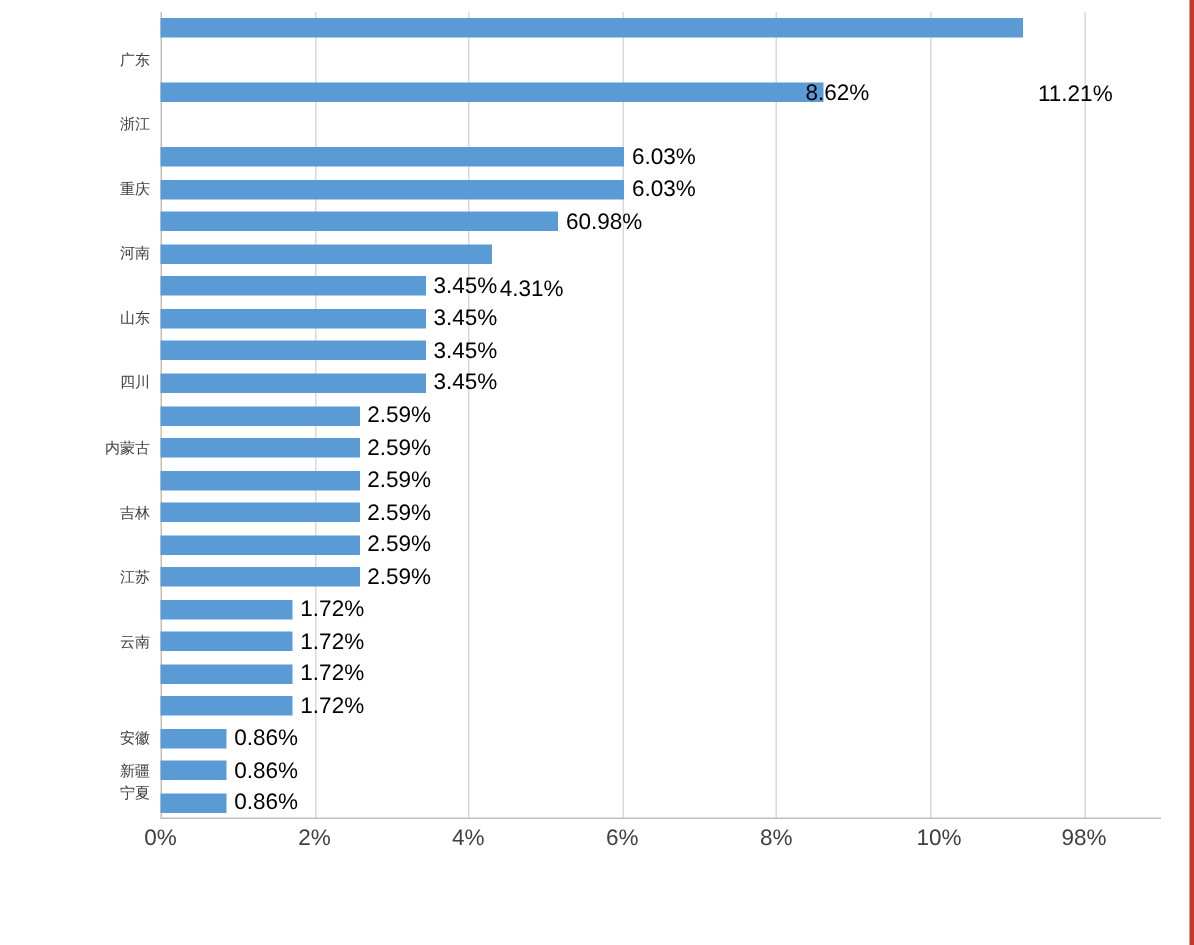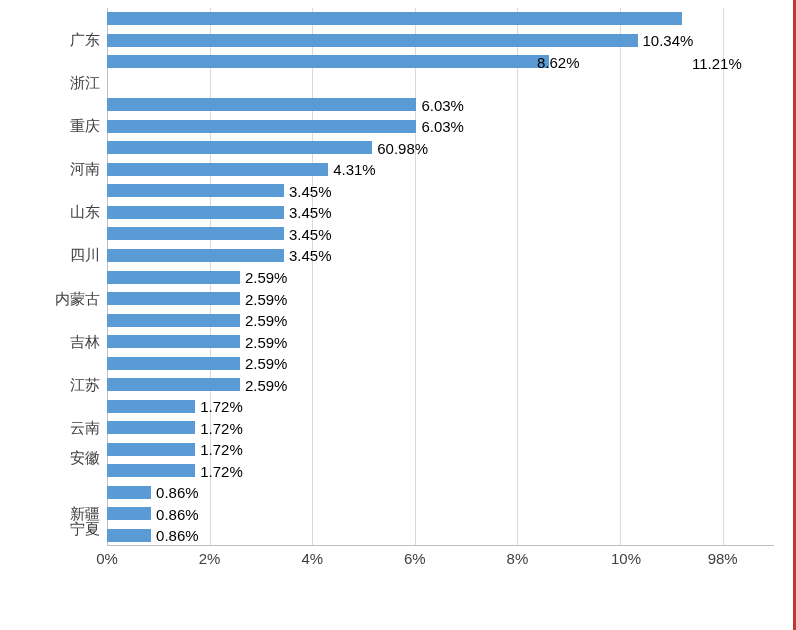--- a/index.html
+++ b/index.html
@@ -76,21 +76,21 @@
     font-size: 15px;
     color: #000000;
     white-space: nowrap;
     padding-left: 5px;
   }
   
   .cat-label {
     position: absolute;
     right: 0;
     text-align: right;
-    font-size: 15px;
+    font-size: 10px;
     color: #404040;
     white-space: nowrap;
     transform: translateY(-50%);
     width: 100px;
     padding-right: 7px;
     box-sizing: border-box;
   }
   .cats-layer {
     position: absolute;
     left: 0;
@@ -144,63 +144,59 @@
       <div class="cat-label" style="top: 32.28px;">广东</div>
       <div class="cat-label" style="top: 75.32px;">浙江</div>
       <div class="cat-label" style="top: 118.36px;">重庆</div>
       <div class="cat-label" style="top: 161.4px;">河南</div>
       <div class="cat-label" style="top: 204.44px;">山东</div>
       <div class="cat-label" style="top: 247.48px;">四川</div>
       <div class="cat-label" style="top: 290.52px;">内蒙古</div>
       <div class="cat-label" style="top: 333.56px;">吉林</div>
       <div class="cat-label" style="top: 376.6px;">江苏</div>
       <div class="cat-label" style="top: 419.64px;">云南</div>
-      <div class="cat-label" style="top: 450px; text-align: right;">安徽</div>
+      <div class="cat-label" style="top: 484px; text-align: right;">安徽</div>
       <div class="cat-label" style="top: 505.72px;">新疆</div>
       <div class="cat-label" style="top: 521px;">宁夏</div>
     </div>
 
   <div class="plot-area">
     <div class="grid-layer">
         <div class="gridline" style="left: 102.615px;"></div>
         <div class="gridline" style="left: 205.231px;"></div>
         <div class="gridline" style="left: 307.846px;"></div>
         <div class="gridline" style="left: 410.462px;"></div>
         <div class="gridline" style="left: 513.077px;"></div>
         <div class="gridline" style="left: 615.692px;"></div>
       </div>
     <div class="axis-line-y"></div>
     <div class="bars-layer">
         <div class="bar-row" style="top: 4.26px; height: 13px;">
           <div class="bar" style="width: 575.159px; background: rgb(91, 155, 213);"></div>
           <div class="bar-label" style="left: 580px; margin-top: 44px;">11.21%</div>
         </div>
-        <div class="bar-row" style="top: 25.78px; height: 13px;">
-          <div class="bar" style="width: 530.522px; background: rgb(91, 155, 213);"></div>
-          <div class="bar-label" style="left: 530.522px;">10.34%</div>
-        </div>
         <div class="bar-row" style="top: 47.3px; height: 13px;">
           <div class="bar" style="width: 442.272px; background: rgb(91, 155, 213);"></div>
           <div class="bar-label" style="left: 425px;">8.62%</div>
         </div>
         <div class="bar-row" style="top: 90.34px; height: 13px;">
           <div class="bar" style="width: 309.385px; background: rgb(91, 155, 213);"></div>
           <div class="bar-label" style="left: 309.385px;">6.03%</div>
         </div>
         <div class="bar-row" style="top: 111.86px; height: 13px;">
           <div class="bar" style="width: 309.385px; background: rgb(91, 155, 213);"></div>
           <div class="bar-label" style="left: 309.385px;">6.03%</div>
         </div>
         <div class="bar-row" style="top: 133.38px; height: 13px;">
           <div class="bar" style="width: 265.261px; background: rgb(91, 155, 213);"></div>
           <div class="bar-label" style="left: 265.261px;">60.98%</div>
         </div>
         <div class="bar-row" style="top: 154.9px; height: 13px;">
           <div class="bar" style="width: 221.136px; background: rgb(91, 155, 213);"></div>
-          <div class="bar-label" style="left: 221.136px;">4.31%</div>
+          <div class="bar-label" style="left: 221.136px; margin-top: 24px;">4.31%</div>
         </div>
         <div class="bar-row" style="top: 176.42px; height: 13px;">
           <div class="bar" style="width: 177.012px; background: rgb(91, 155, 213);"></div>
           <div class="bar-label" style="left: 177.012px;">3.45%</div>
         </div>
         <div class="bar-row" style="top: 197.94px; height: 13px;">
           <div class="bar" style="width: 177.012px; background: rgb(91, 155, 213);"></div>
           <div class="bar-label" style="left: 177.012px;">3.45%</div>
         </div>
         <div class="bar-row" style="top: 219.46px; height: 13px;">

